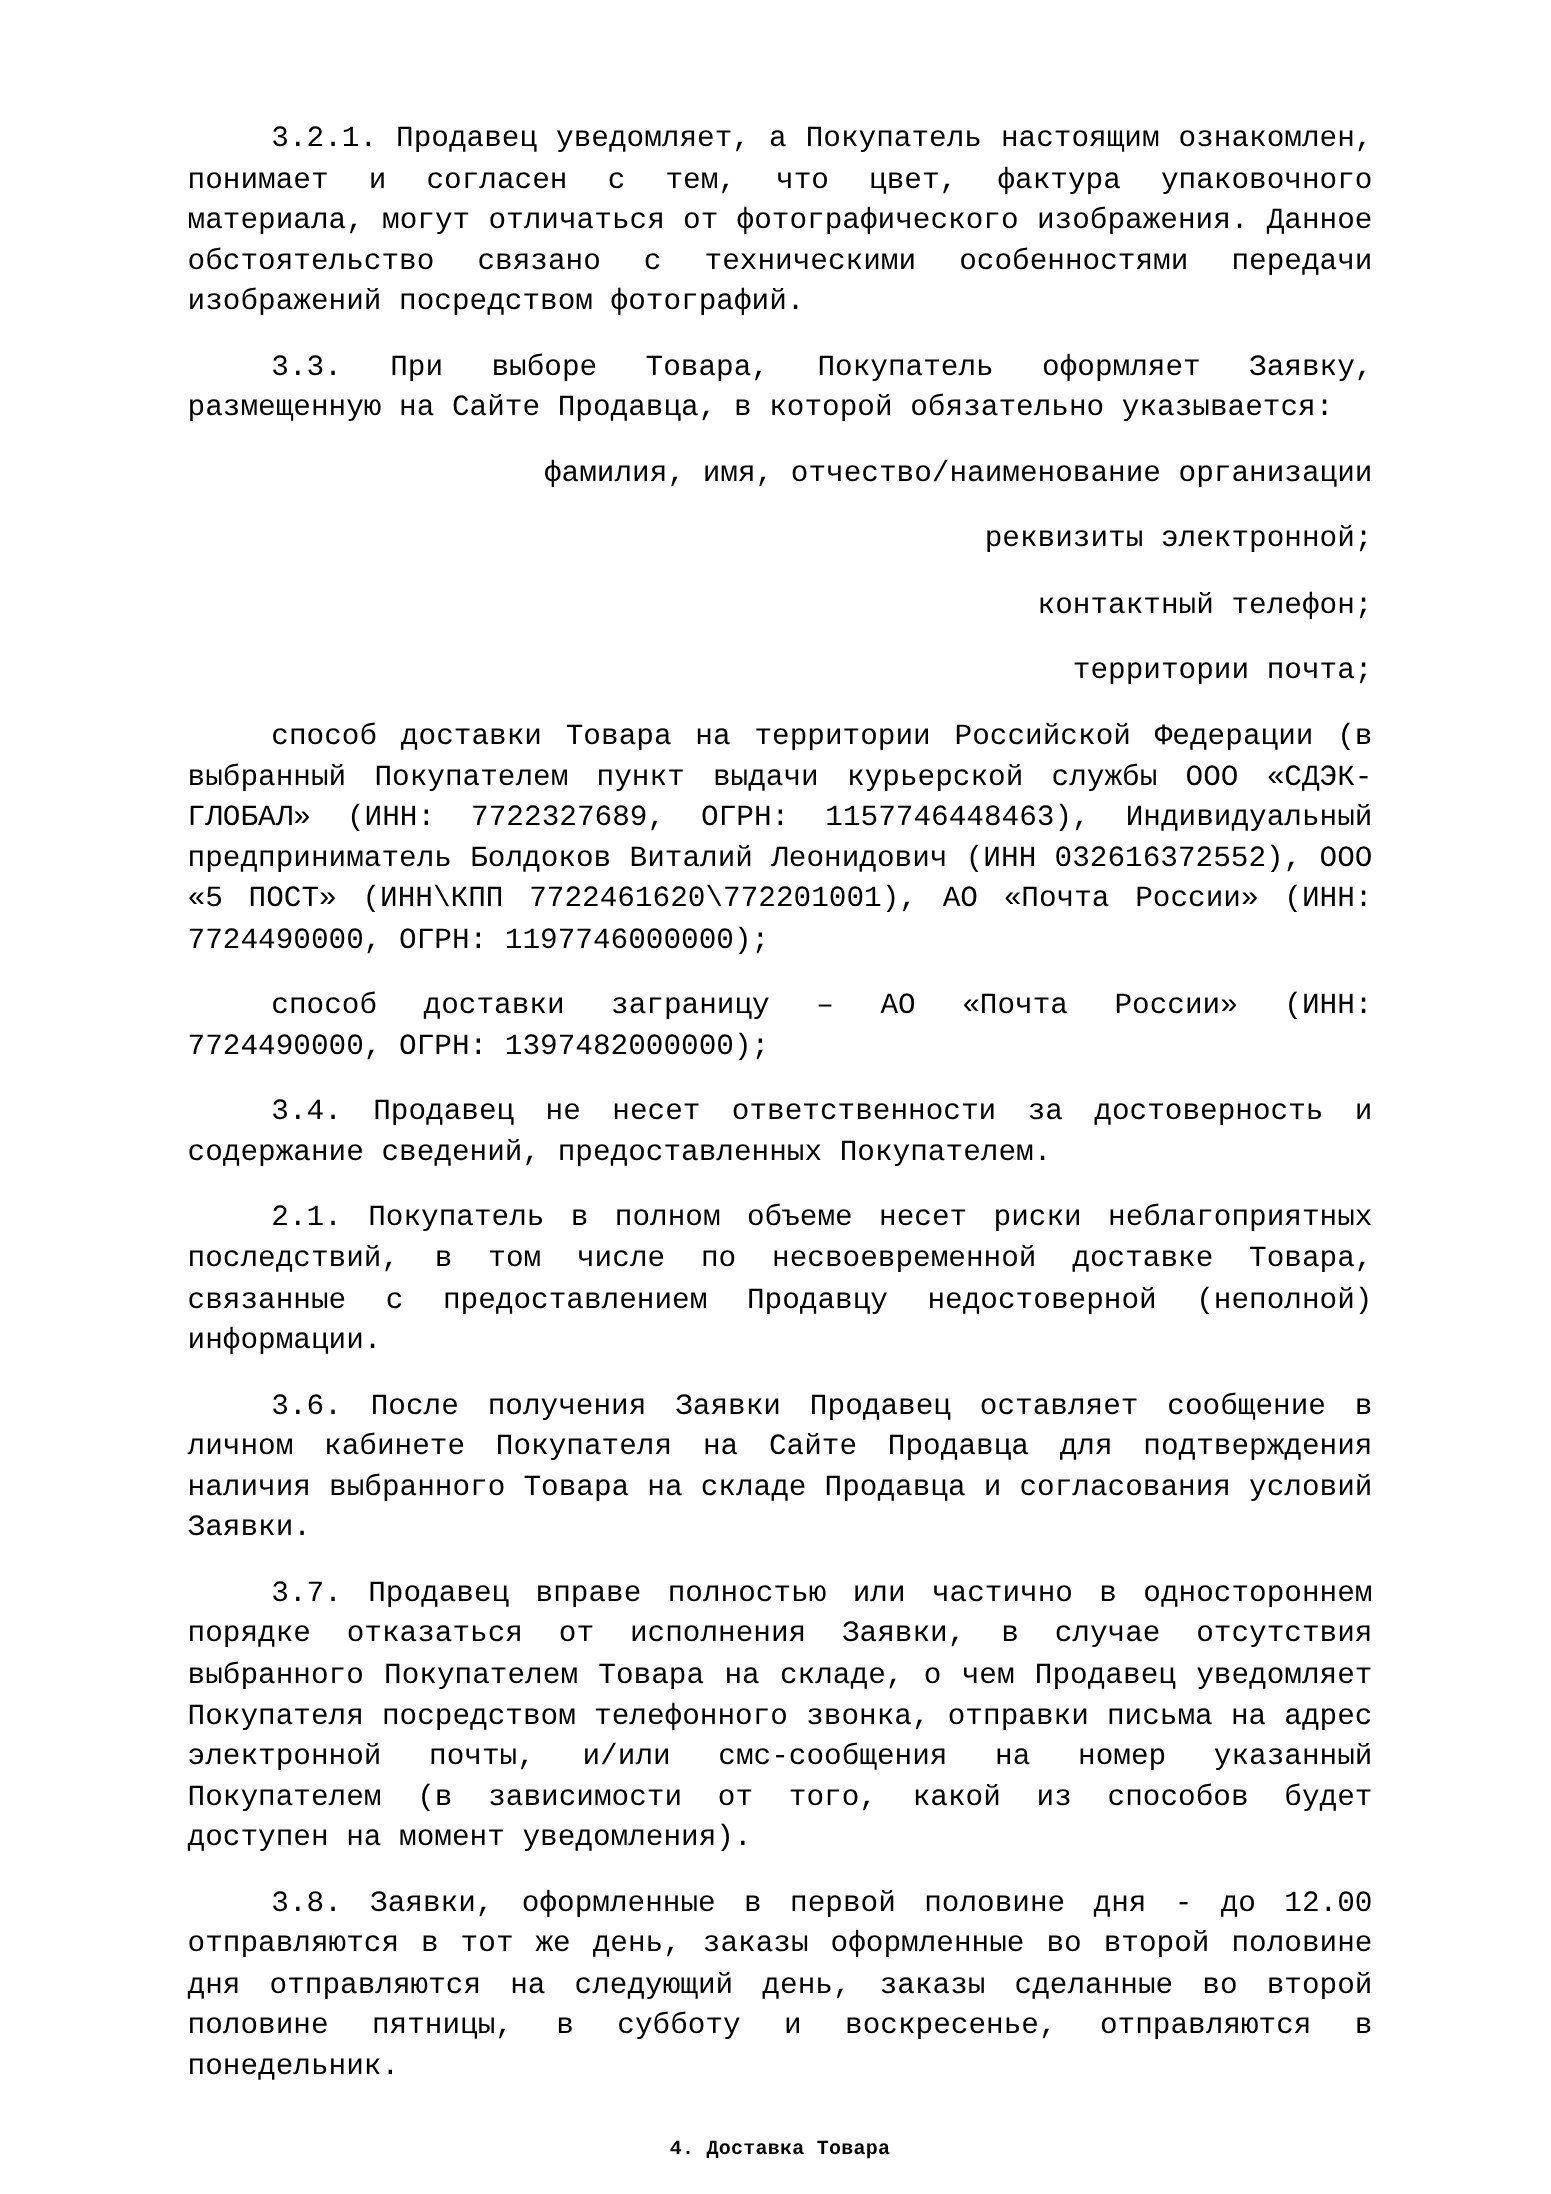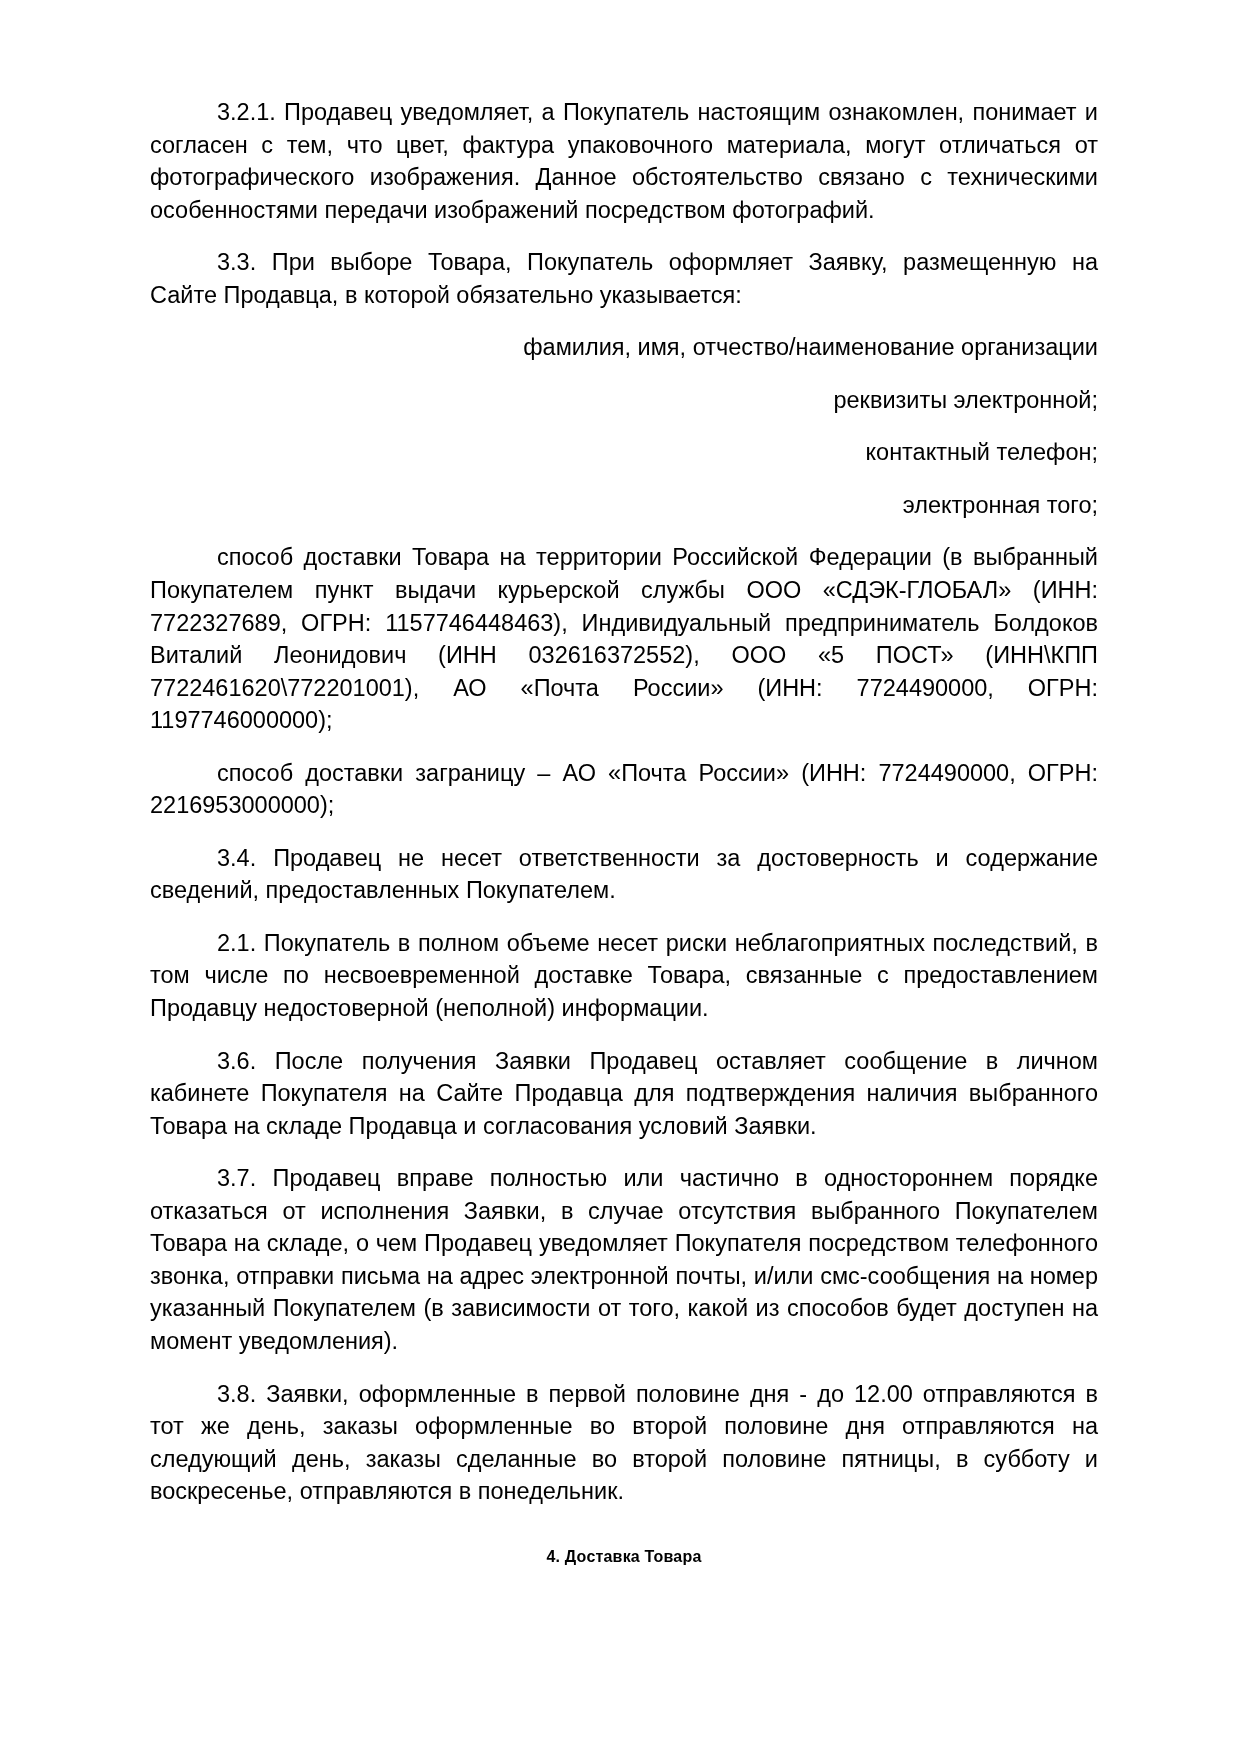--- a/index.html
+++ b/index.html
@@ -9,21 +9,21 @@
     background: #ffffff;
   }
   .page {
     position: relative;
     width: 1241px;
     height: 1755px;
     margin: 0 auto;
     background: #ffffff;
     box-sizing: border-box;
     padding: 96px 143px 70px 150px;
-    font-family: Liberation Sans, sans-serif;
+    font-family: Liberation Mono, monospace;
     color: #000000;
     -webkit-font-smoothing: antialiased;
   }
   .body-text {
     font-size: 23.5px;
     line-height: 1.385;
     text-align: justify;
     text-justify: inter-word;
     hyphens: none;
   }
@@ -59,25 +59,25 @@
 
 
     <p class="para">3.3. При выборе Товара, Покупатель оформляет Заявку, размещенную на Сайте Продавца, в которой обязательно указывается:</p>
 
     <p class="listline">фамилия, имя, отчество/наименование организации</p>
 
     <p class="listline">реквизиты электронной;</p>
 
     <p class="listline">контактный телефон;</p>
 
-    <p class="listline">электронная того;</p>
+    <p class="listline">территории почта;</p>
 
     <p class="para">способ доставки Товара на территории Российской Федерации (в выбранный Покупателем пункт выдачи курьерской службы ООО «СДЭК-ГЛОБАЛ» (ИНН: 7722327689, ОГРН: 1157746448463), Индивидуальный предприниматель Болдоков Виталий Леонидович (ИНН 032616372552), ООО «5 ПОСТ» (ИНН\КПП 7722461620\772201001), АО «Почта России» (ИНН: 7724490000, ОГРН: 1197746000000);</p>
 
-    <p class="para">способ доставки заграницу – АО «Почта России» (ИНН: 7724490000, ОГРН: 2216953000000);</p>
+    <p class="para">способ доставки заграницу – АО «Почта России» (ИНН: 7724490000, ОГРН: 1397482000000);</p>
 
 
     <p class="para">3.4. Продавец не несет ответственности за достоверность и содержание сведений, предоставленных Покупателем.</p>
 
     <p class="para">2.1. Покупатель в полном объеме несет риски неблагоприятных последствий, в том числе по несвоевременной доставке Товара, связанные с предоставлением Продавцу недостоверной (неполной) информации.</p>
 
     <p class="para">3.6. После получения Заявки Продавец оставляет сообщение в личном кабинете Покупателя на Сайте Продавца для подтверждения наличия выбранного Товара на складе Продавца и согласования условий Заявки.</p>
 
     <p class="para">3.7. Продавец вправе полностью или частично в одностороннем порядке отказаться от исполнения Заявки, в случае отсутствия выбранного Покупателем Товара на складе, о чем Продавец уведомляет Покупателя посредством телефонного звонка, отправки письма на адрес электронной почты, и/или смс-сообщения на номер указанный Покупателем (в зависимости от того, какой из способов будет доступен на момент уведомления).</p>
 

